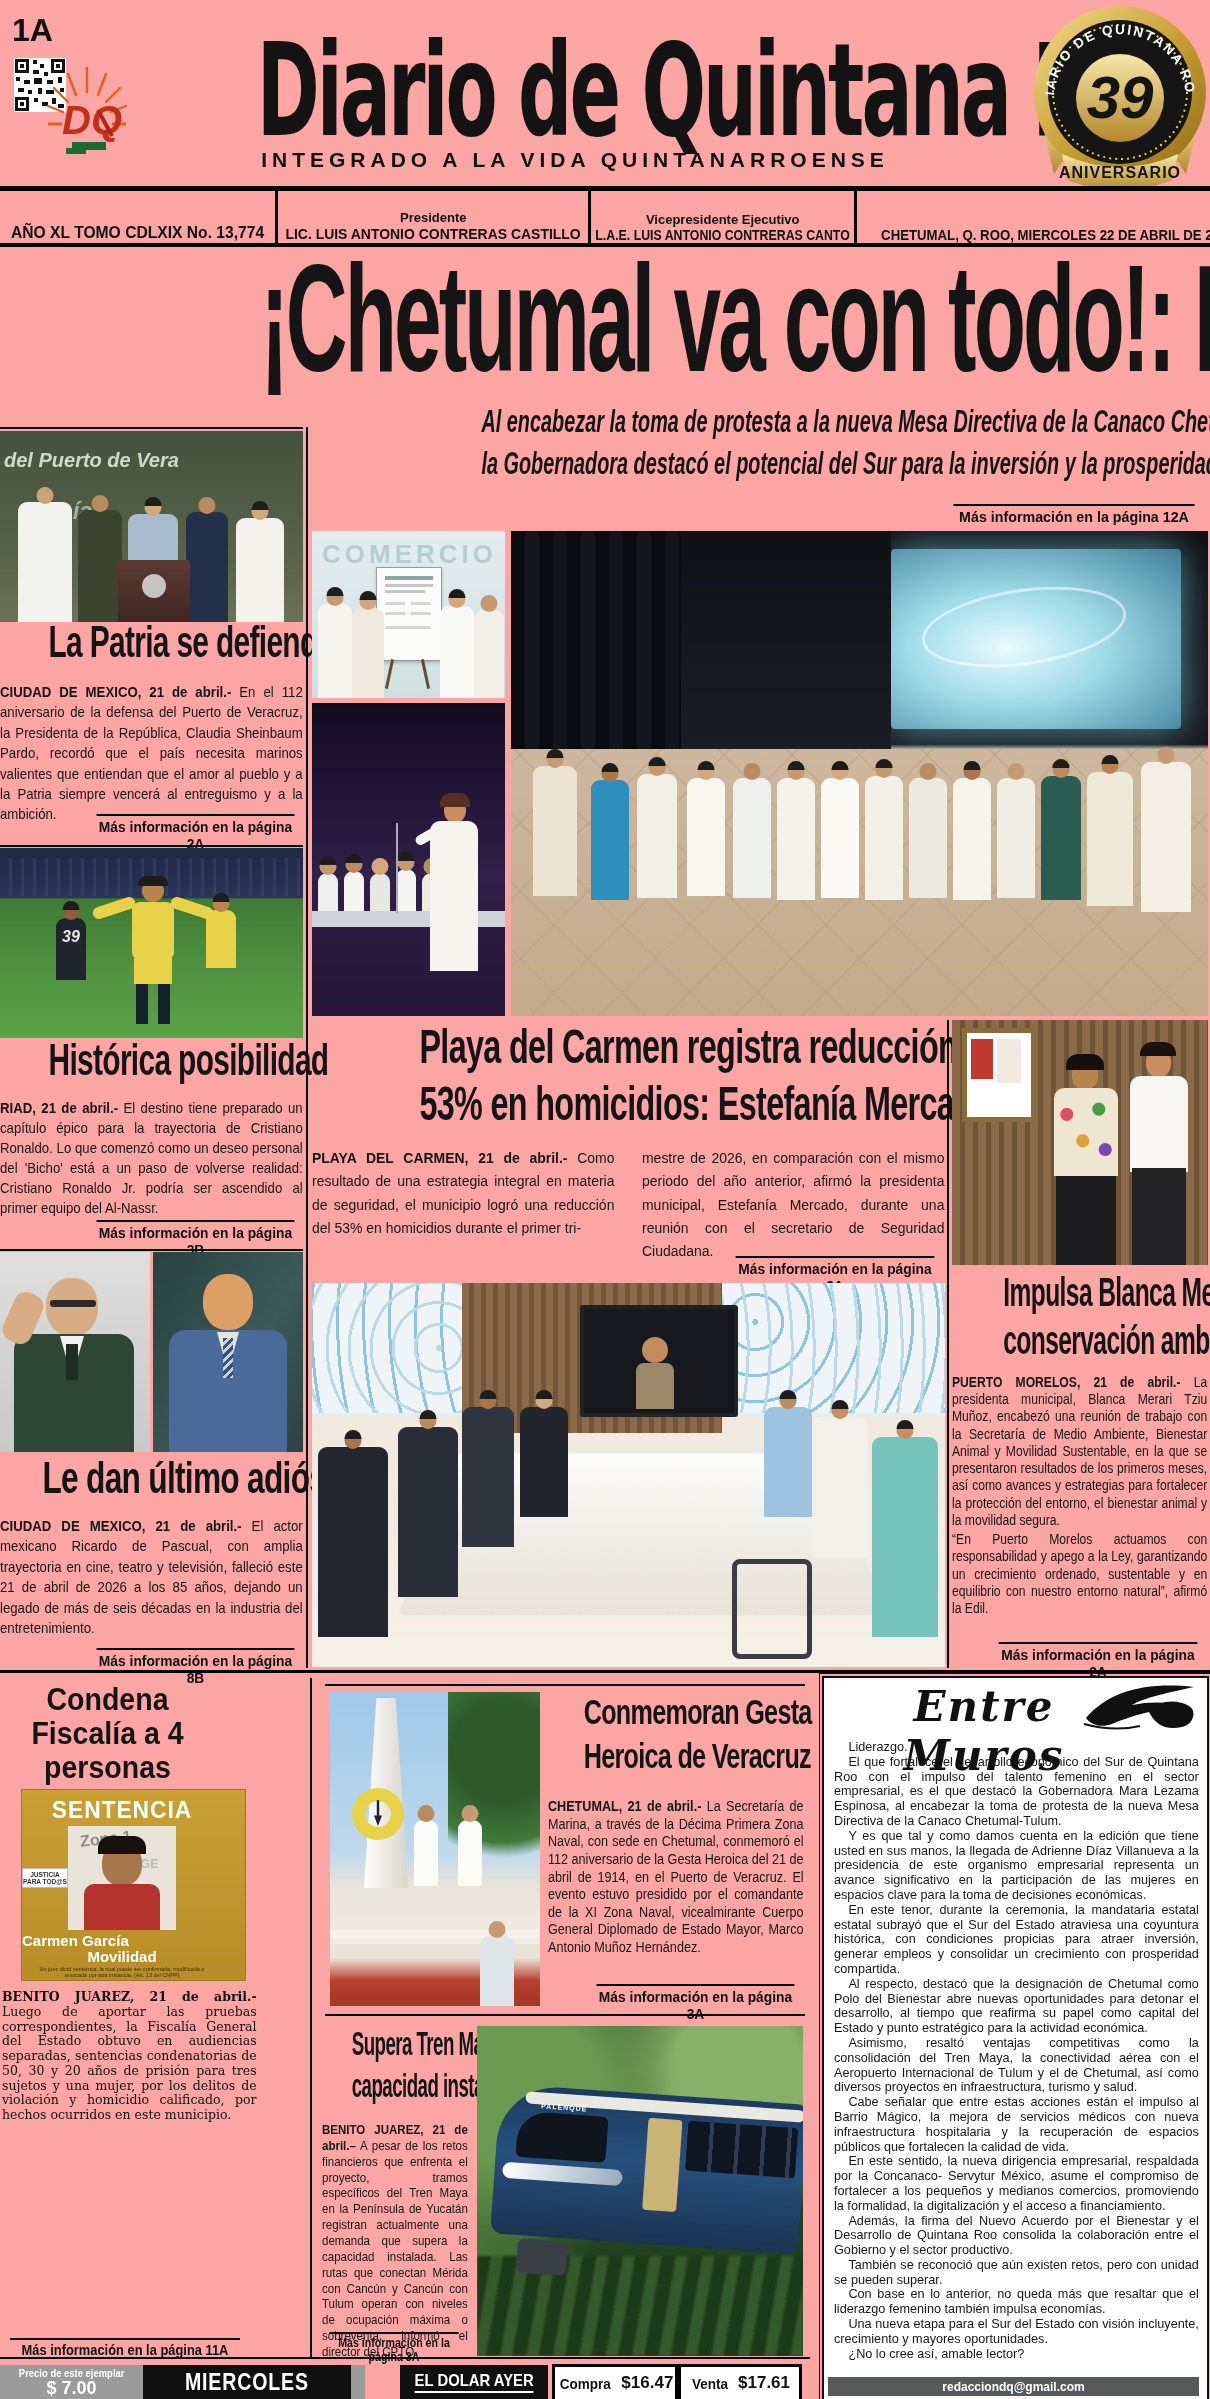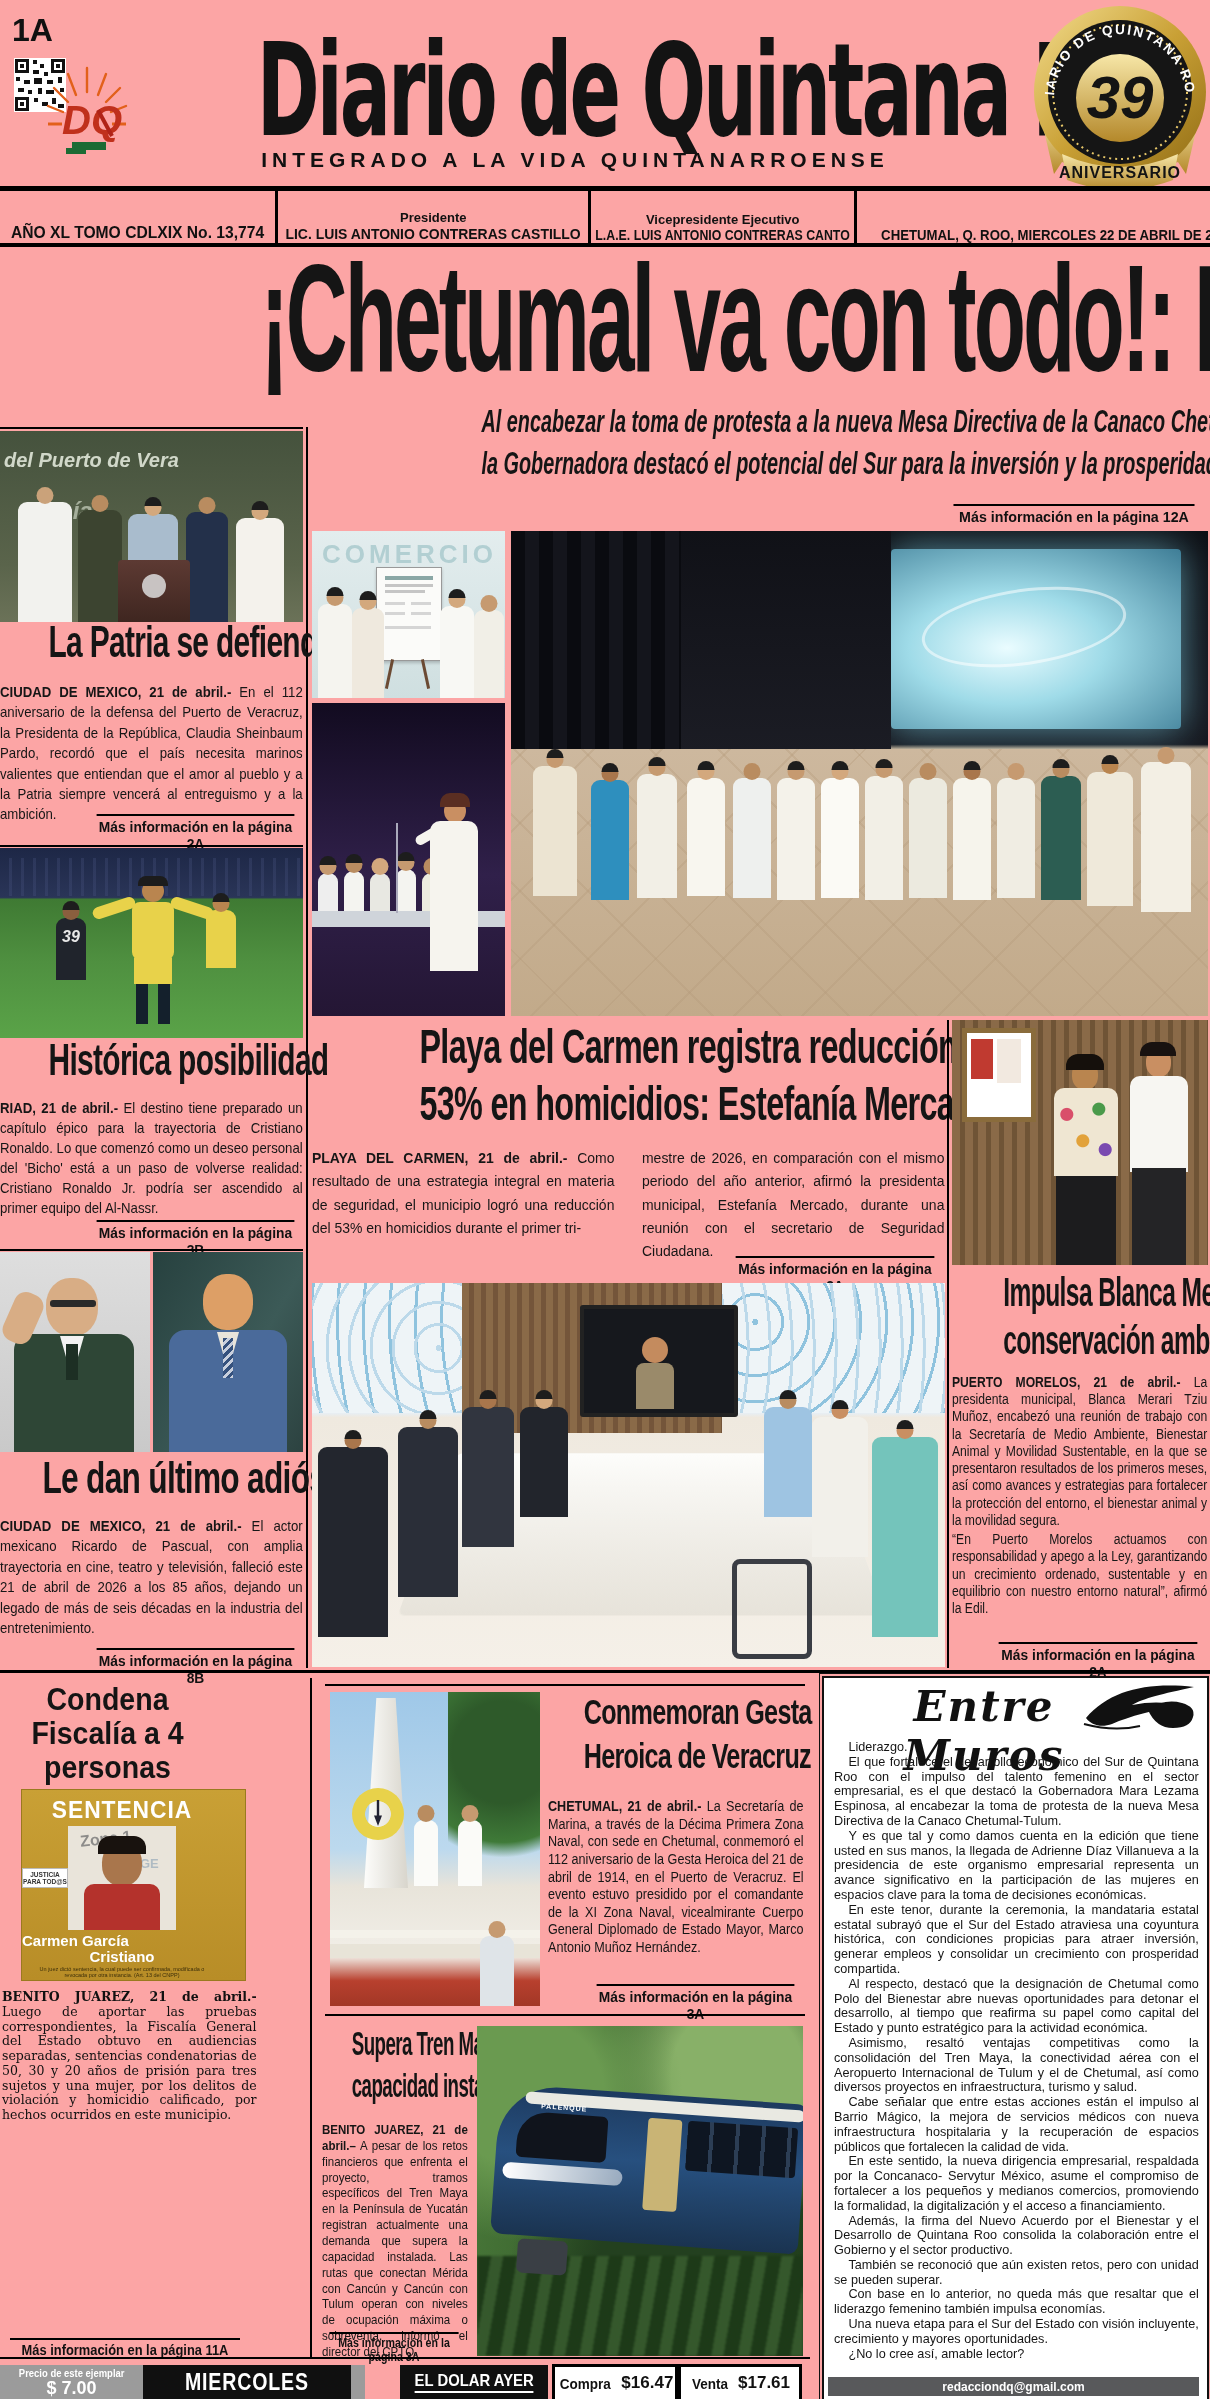--- a/index.html
+++ b/index.html
@@ -353,21 +353,21 @@
     <div class="abs" style="left:0;top:6px;width:200px;text-align:center;color:#fff;font-weight:700;font-size:24px;letter-spacing:1px;transform:scaleX(.95);">SENTENCIA</div>
     <div class="abs" style="left:46px;top:36px;width:108px;height:104px;background:#e9e4da;overflow:hidden;">
       <div class="abs" style="left:12px;top:4px;color:#777;font-weight:700;font-size:16px;transform:rotate(-6deg);opacity:.8;">Zona 1</div>
       <div class="abs" style="left:64px;top:30px;color:#8aa0b4;font-weight:700;font-size:13px;opacity:.6;">FGE</div>
       <div class="abs" style="left:34px;top:16px;width:40px;height:44px;border-radius:46%;background:#a9764c;"></div>
       <div class="abs" style="left:30px;top:10px;width:48px;height:18px;border-radius:12px 12px 0 0;background:#18120e;"></div>
       <div class="abs" style="left:16px;top:58px;width:76px;height:46px;background:#b4322c;border-radius:10px 10px 0 0;"></div>
     </div>
     <div class="abs" style="left:0;top:78px;width:44px;background:#fff;color:#333;font-weight:700;font-size:6.5px;text-align:center;padding:2px 0;border:1px solid #bbb;">JUSTICIA PARA TOD@S</div>
     <div class="abs" style="left:0;top:142px;width:200px;color:#fff;font-weight:700;font-size:15px;">Carmen García</div>
-    <div class="abs" style="left:0;top:158px;width:200px;text-align:center;color:#fff;font-weight:700;font-size:15px;">Cristiano</div>
+    <div class="abs" style="left:0;top:158px;width:200px;text-align:center;color:#fff;font-weight:700;font-size:15px;">Movilidad</div>
     <div class="abs" style="left:8px;top:176px;width:184px;text-align:center;color:#3d2f0a;font-size:5.5px;line-height:1.1;">Un juez dictó sentencia, la cual puede ser confirmada, modificada o revocada por otra instancia. (Art. 13 del CNPP)</div>
   </div>
 
   <div class="abs" style="left:2px;top:1990px;width:268px;">
     <p class="sq" style="--sx:.95;width:268px;margin:0;font-family:'DejaVu Serif',serif;font-size:13.2px;line-height:1.12;text-align:justify;">
       <b>BENITO JUAREZ, 21 de abril.-</b> <span>Luego de aportar las pruebas correspondientes, la Fiscalía General del Estado obtuvo en audiencias separadas, sentencias condenatorias de 50, 30 y 20 años de prisión para tres sujetos y una mujer, por los delitos de violación y homicidio calificado, por hechos ocurridos en este municipio.</span></p>
   </div>
   <div class="more" style="left:0;top:2338px;width:250px;font-size:14px;">Más información en la página 11A</div>
 
   <div class="rule-v" style="left:310px;top:1678px;width:1.5px;height:680px;"></div>

